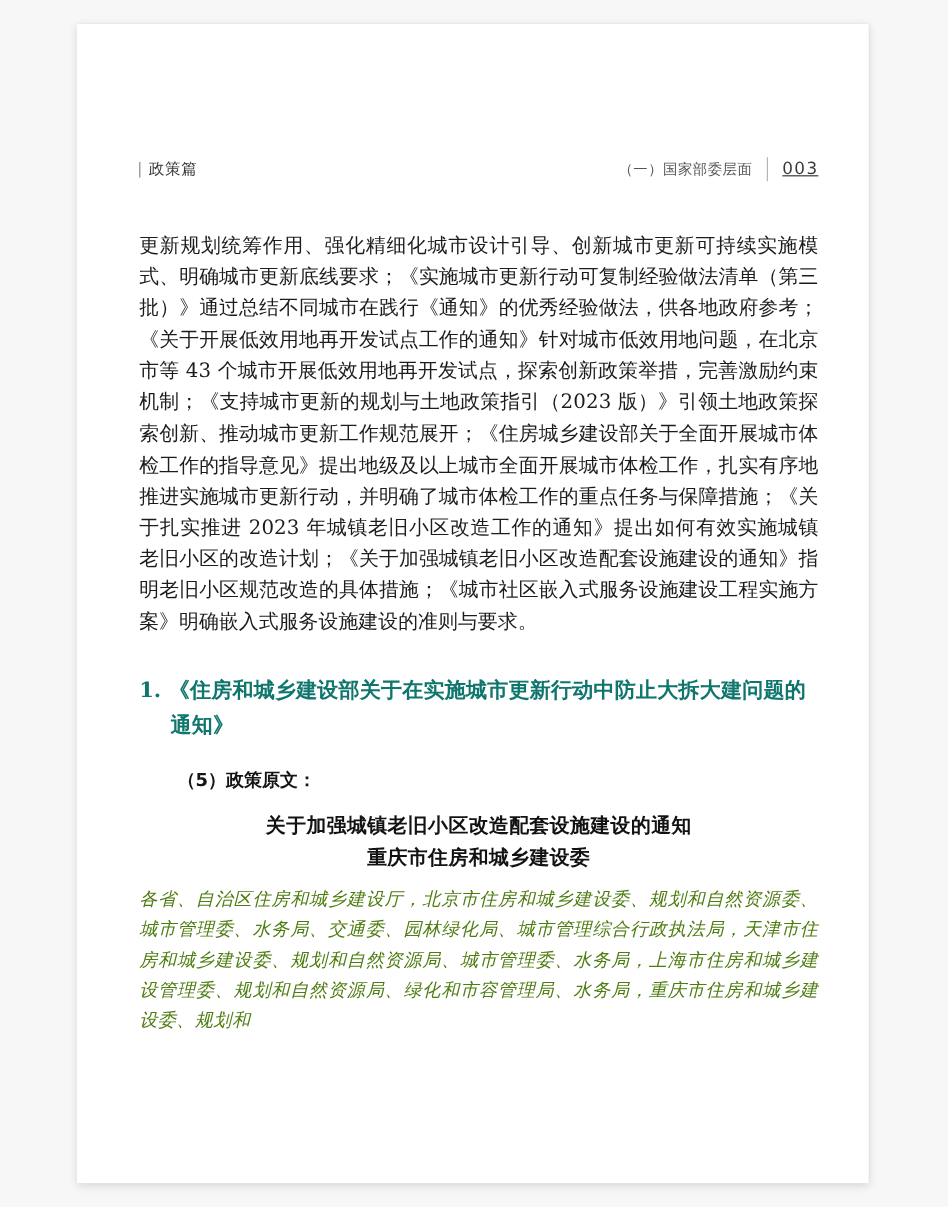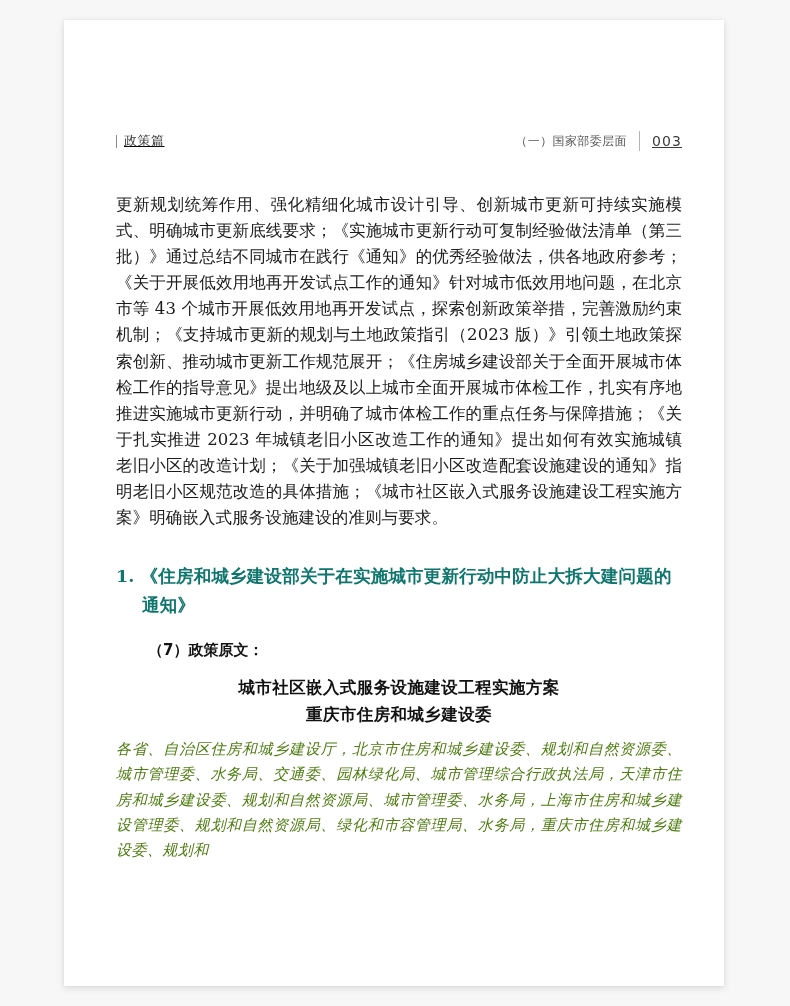--- a/index.html
+++ b/index.html
@@ -33,21 +33,20 @@
     top: 108px;
     height: 26px;
     display: flex;
     align-items: center;
     justify-content: space-between;
   }
   .head-left {
     display: flex;
     align-items: center;
     gap: 7px;
-    text-decoration: underline;
   }
   .head-rule {
     display: block;
     width: 1px;
     height: 13px;
     background: #8b8b8b;
   }
   .head-label {
     font-family: "DejaVu Sans", "Liberation Sans", sans-serif;
     font-size: 13px;
@@ -184,24 +183,24 @@
 
   <div class="text-column">
 
     <p class="body-para">更新规划统筹作用、强化精细化城市设计引导、创新城市更新可持续实施模式、明确城市更新底线要求；《实施城市更新行动可复制经验做法清单（第三批）》通过总结不同城市在践行《通知》的优秀经验做法，供各地政府参考；《关于开展低效用地再开发试点工作的通知》针对城市低效用地问题，在北京市等 43 个城市开展低效用地再开发试点，探索创新政策举措，完善激励约束机制；《支持城市更新的规划与土地政策指引（2023 版）》引领土地政策探索创新、推动城市更新工作规范展开；《住房城乡建设部关于全面开展城市体检工作的指导意见》提出地级及以上城市全面开展城市体检工作，扎实有序地推进实施城市更新行动，并明确了城市体检工作的重点任务与保障措施；《关于扎实推进 2023 年城镇老旧小区改造工作的通知》提出如何有效实施城镇老旧小区的改造计划；《关于加强城镇老旧小区改造配套设施建设的通知》指明老旧小区规范改造的具体措施；《城市社区嵌入式服务设施建设工程实施方案》明确嵌入式服务设施建设的准则与要求。</p>
 
     <h2 class="numbered-heading">
       <span class="num">1.</span>
       <span>《住房和城乡建设部关于在实施城市更新行动中防止大拆大建问题的通知》</span>
     </h2>
 
-    <h3 class="sub-heading">（7）政策原文：</h3>
+    <h3 class="sub-heading">（5）政策原文：</h3>
 
     <div class="official-title">
-      <span class="title-line">城市社区嵌入式服务设施建设工程实施方案</span>
+      <span class="title-line">关于加强城镇老旧小区改造配套设施建设的通知</span>
       <span class="title-line">重庆市住房和城乡建设委</span>
     </div>
 
 
     <p class="recipients">各省、自治区住房和城乡建设厅，北京市住房和城乡建设委、规划和自然资源委、城市管理委、水务局、交通委、园林绿化局、城市管理综合行政执法局，天津市住房和城乡建设委、规划和自然资源局、城市管理委、水务局，上海市住房和城乡建设管理委、规划和自然资源局、绿化和市容管理局、水务局，重庆市住房和城乡建设委、规划和</p>
 
   </div>
 </div>
 
 </body></html>

